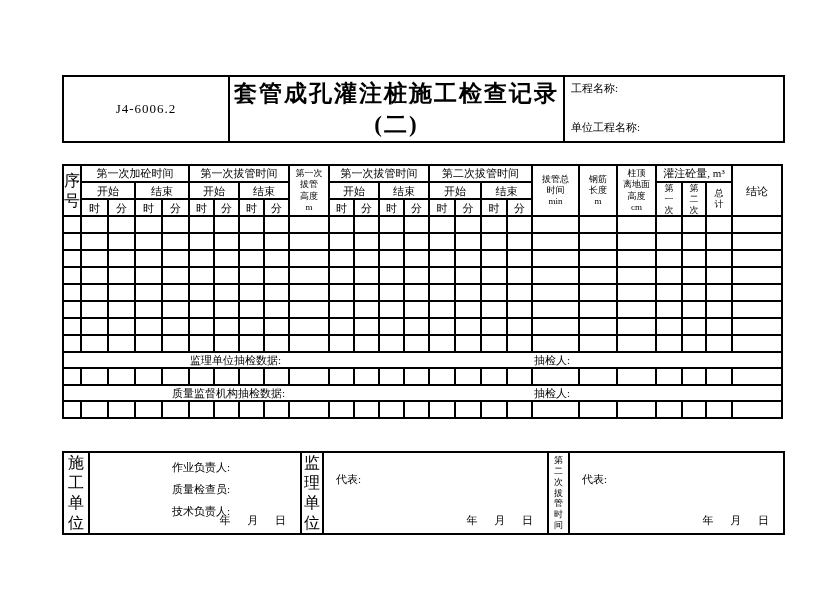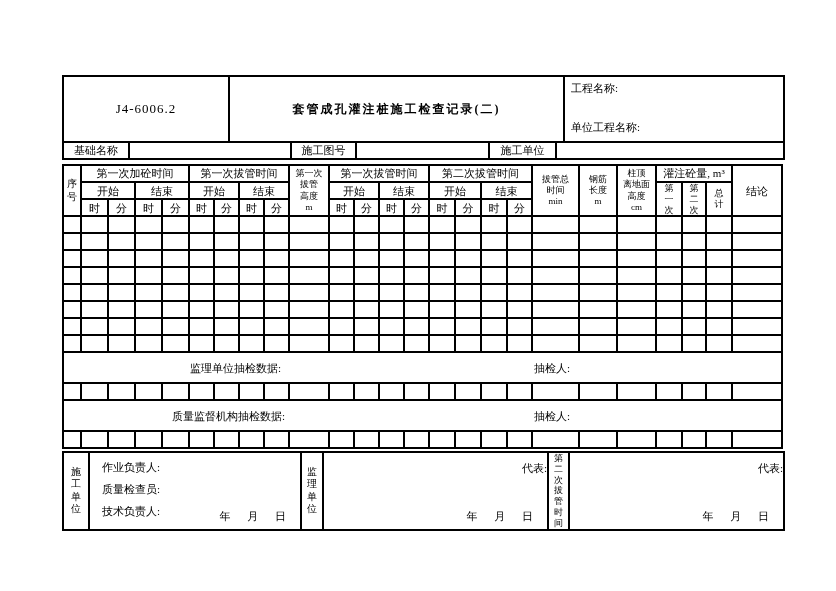--- a/index.html
+++ b/index.html
@@ -9,47 +9,47 @@
     font-family:"Liberation Serif","DejaVu Serif",serif; color:#000;
   }
   table { border-collapse:collapse; table-layout:fixed; position:absolute; background:#fff; }
   td { border:2px solid #000; padding:0; font-size:11px; text-align:center; vertical-align:middle; overflow:hidden; }
 
   
   .t1 { left:62px; top:75px; width:721px; }
   .t1 .rowA td { height:66px; }
   .t1 .rowB td { height:17px; }
   .form-code { font-size:13px; letter-spacing:1px; }
-  .form-title { font-size:12px; font-weight:bold; letter-spacing:2px; }
+  .form-title { font-size:23px; font-weight:bold; letter-spacing:2px; }
   .project-cell { text-align:left; vertical-align:top;margin-left:44px; }
   .project-cell .line1 { margin:4px 0 0 6px; font-size:11px; }
   .project-cell .line2 { margin:24px 0 0 6px; font-size:11px; }
 
   
   .t2 { left:62px; top:164px; width:721px; }
   .t2 thead td { height:17px; font-size:11px; line-height:1.1; }
   .t2 td.small { font-size:9px; line-height:1.25; white-space:pre-line; }
   .t2 .cell, .t2 .drow td { height:17px; }
   .pour-hdr { font-size:10px; }
-  .stack { width:1em; margin:0 auto; word-break:break-all; line-height:1.25; font-size:10px; }
+  .stack { width:1em; margin:0 auto; word-break:break-all; line-height:1.25; font-size:16px; }
   .stack.s9 { font-size:9px; line-height:1.2; }
-  .merge-cell { position:relative; height:31px; text-align:left; font-size:11px; }
+  .merge-cell { position:relative; height:16px; text-align:left; font-size:11px; }
   .merge-cell .m1 { position:absolute; top:50%; transform:translateY(-50%); white-space:nowrap; }
   .merge-cell .m2 { position:absolute; top:50%; transform:translateY(-50%); left:470px; white-space:nowrap; }
   .merge-cell.sup .m1 { left:126px; }
   .merge-cell.qua .m1 { left:108px; }
 
   
   .t3 { left:62px; top:451px; width:721px; }
   .t3 td { height:72px; }
-  .sig-block { text-align:left; vertical-align:top; }
+  .sig-block { text-align:center; vertical-align:top; }
   .sig-block .labels { padding:7px 0 0 12px; }
   .sig-block .labels div { font-size:11px; margin-bottom:7px; }
   .rep-block { text-align:left; vertical-align:top; }
-  .rep-block .rep { padding:8px 0 0 12px; font-size:11px;text-align:right; }
+  .rep-block .rep { padding:19px 0 0 12px; font-size:11px; }
   .date-line { position:absolute; bottom:5px; right:14px; font-size:11px; word-spacing:14px;margin-top:36px; }
   .posrel { position:relative; }
 </style>
 </head>
 <body>
 
 <div class="page">
 
   <table class="t1">
     <colgroup>
@@ -64,28 +64,20 @@
         <col style="width:165px">
     </colgroup>
     <tbody>
         <tr class="rowA">
       <td colspan="2" class="form-code">J4-6006.2</td>
       <td colspan="5" class="form-title">套管成孔灌注桩施工检查记录(二)</td>
       <td colspan="2" class="project-cell">
         <div class="line1">工程名称:</div>
         <div class="line2">单位工程名称:</div>
       </td>
-    </tr>
-    <tr class="rowB">
-      <td>基础名称</td>
-      <td colspan="2"></td>
-      <td>施工图号</td>
-      <td></td>
-      <td>施工单位</td>
-      <td colspan="3"></td>
     </tr>
   </tbody>
     </table>
 
   <table class="t2">
     <colgroup>
       <col style="width:18px">
       <col style="width:27px">
         <col style="width:27px">
         <col style="width:27px">

